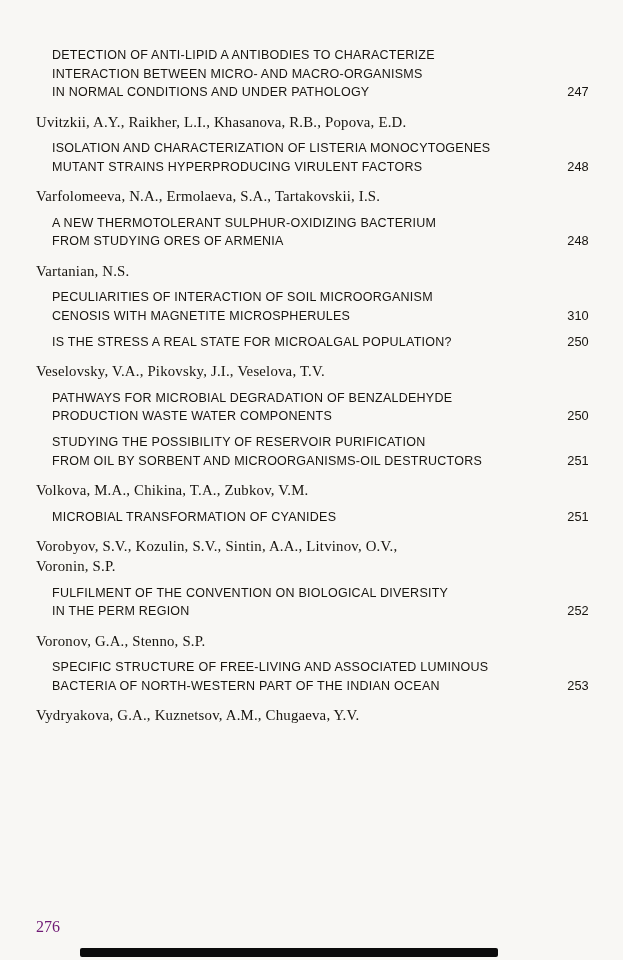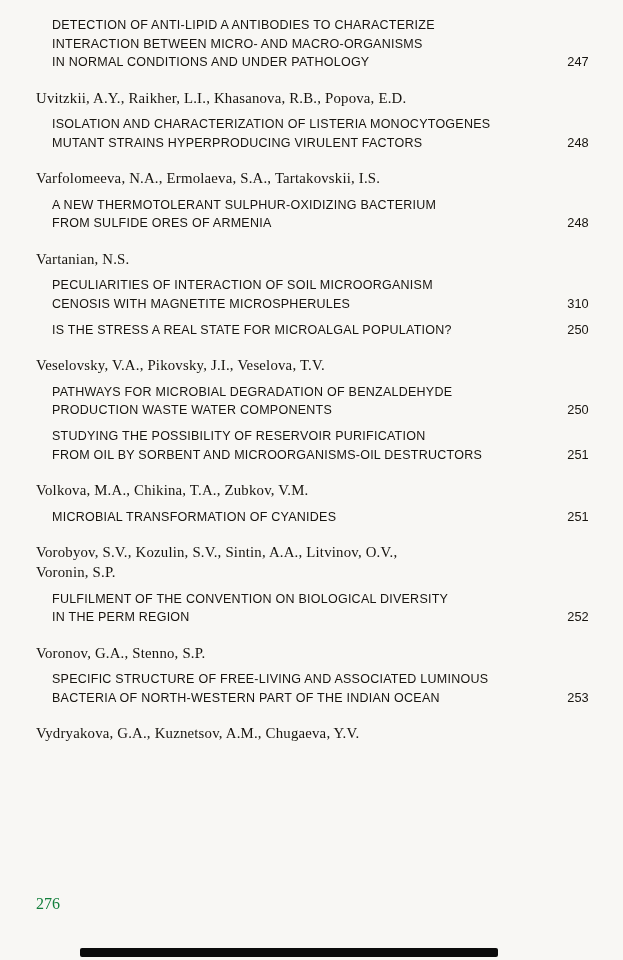--- a/index.html
+++ b/index.html
@@ -7,21 +7,21 @@
   body {
     background: #f8f7f4;
     font-family: "Liberation Sans", sans-serif;
     color: #17140f;
     position: relative;
     overflow: hidden;
   }
   .page {
     position: absolute;
     inset: 0;
-    padding: 16px 33px 0 36px;
+    padding: 46px 33px 0 36px;
   }
   .entry { margin-bottom: 7.5px; }
   .entry-head {
     display: flex;
     align-items: flex-end;
   }
   .entry-title {
     flex: 1;
     margin-left: 16px;
     font-size: 12.5px;
@@ -36,31 +36,31 @@
     min-width: 34px;
     text-align: center;
     white-space: nowrap;
     font-weight: 500;
     padding-left: 10px;
   }
   .entry-authors {
     font-family: "Liberation Serif", serif;
     font-size: 14.8px;
     line-height: 20px;
-    margin-top: 16px;
+    margin-top: 10px;
     letter-spacing: 0.2px;
     white-space: pre-line;
   }
   .footer-page {
     position: absolute;
     left: 36px;
-    bottom: 47px;
+    bottom: 24px;
     font-family: "Liberation Serif", serif;
     font-size: 16px;
-    color: #15803d;
+    color: #701a75;
   }
   .scan-bar {
     position: absolute;
     left: 80px;
     bottom: 3px;
     width: 418px;
     height: 9px;
     background: #0b0b0b;
     border-radius: 2px;
   }
@@ -85,21 +85,21 @@
       <div class="entry-title">ISOLATION AND CHARACTERIZATION OF LISTERIA MONOCYTOGENES
 MUTANT STRAINS HYPERPRODUCING VIRULENT FACTORS</div>
       <div class="entry-page">248</div>
     </div>
     <div class="entry-authors">Varfolomeeva, N.A., Ermolaeva, S.A., Tartakovskii, I.S.</div>
   </div>
 
   <div class="entry">
     <div class="entry-head">
       <div class="entry-title">A NEW THERMOTOLERANT SULPHUR-OXIDIZING BACTERIUM
-FROM SULFIDE ORES OF ARMENIA</div>
+FROM STUDYING ORES OF ARMENIA</div>
       <div class="entry-page">248</div>
     </div>
     <div class="entry-authors">Vartanian, N.S.</div>
   </div>
 
   <div class="entry">
     <div class="entry-head">
       <div class="entry-title">PECULIARITIES OF INTERACTION OF SOIL MICROORGANISM
 CENOSIS WITH MAGNETITE MICROSPHERULES</div>
       <div class="entry-page">310</div>

